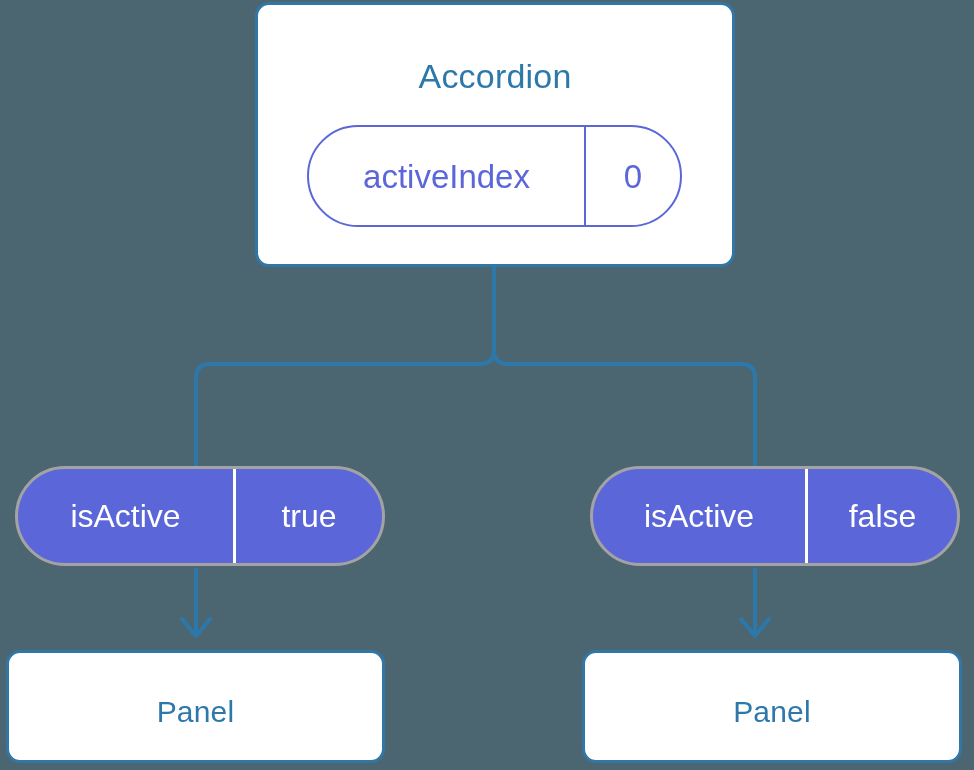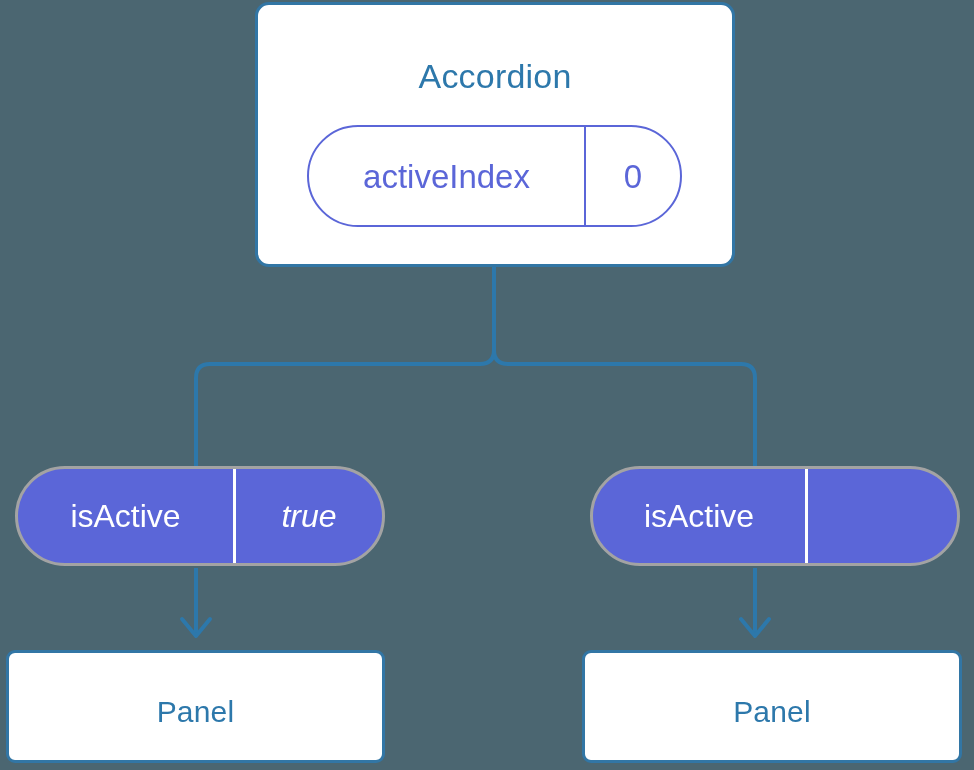--- a/index.html
+++ b/index.html
@@ -109,36 +109,36 @@
   .pill-filled .pill-key {
     border-right: 3px solid #ffffff;
   }
 
   #pill-left {
     left: 15px;
     top: 466px;
     width: 370px;
   }
   #pill-left .pill-key { flex: 0 0 218px; }
-  #pill-left .pill-val { flex: 1 1 auto; font-style: italic; }
+  #pill-left .pill-val { flex: 1 1 auto; }
 
   #pill-right {
     left: 590px;
     top: 466px;
     width: 370px;
   }
   #pill-right .pill-key { flex: 0 0 215px; }
   #pill-right .pill-val { flex: 1 1 auto; }
 
   
   .panel-card {
     position: absolute;
     background: #ffffff;
     border: 3px solid #3276a5;
-    border-radius: 9px;
+    border-radius: 14px;
     box-sizing: border-box;
     height: 113px;
     text-decoration: underline;
   }
   .panel-card .card-title {
     top: 44px;
     font-size: 30px;
   }
   #panel-left {
     left: 6px;
@@ -177,20 +177,21 @@
     <div class="pill-val">0</div>
   </div>
 
   <div class="pill pill-filled" id="pill-left">
     <div class="pill-key">isActive</div>
     <div class="pill-val">true</div>
   </div>
 
   <div class="pill pill-filled" id="pill-right">
     <div class="pill-key">isActive</div>
+    <div class="pill-val">false</div>
   </div>
 
   <div class="panel-card" id="panel-left">
     <div class="card-title">Panel</div>
   </div>
 
   <div class="panel-card" id="panel-right">
     <div class="card-title">Panel</div>
   </div>
 

